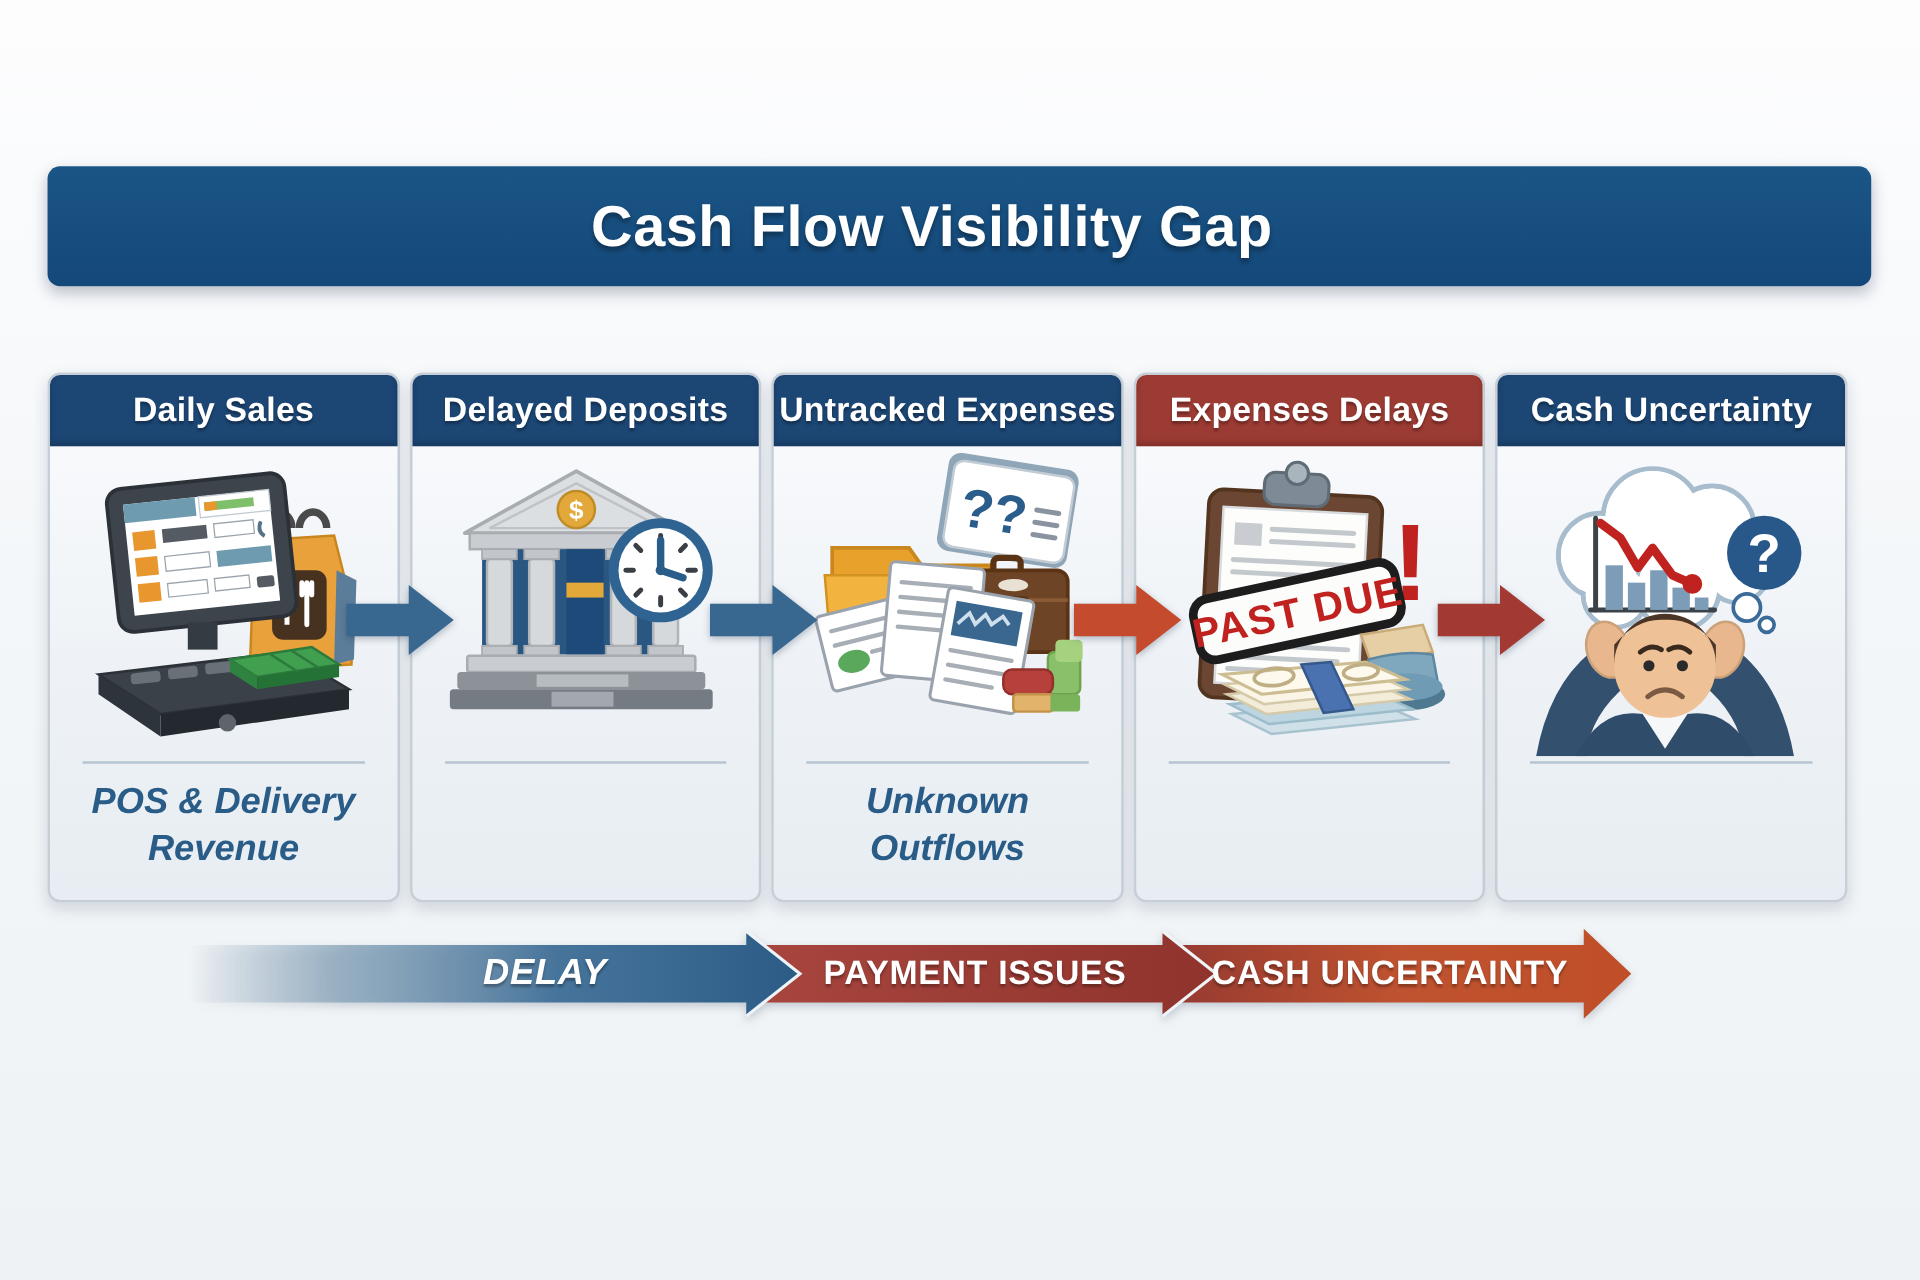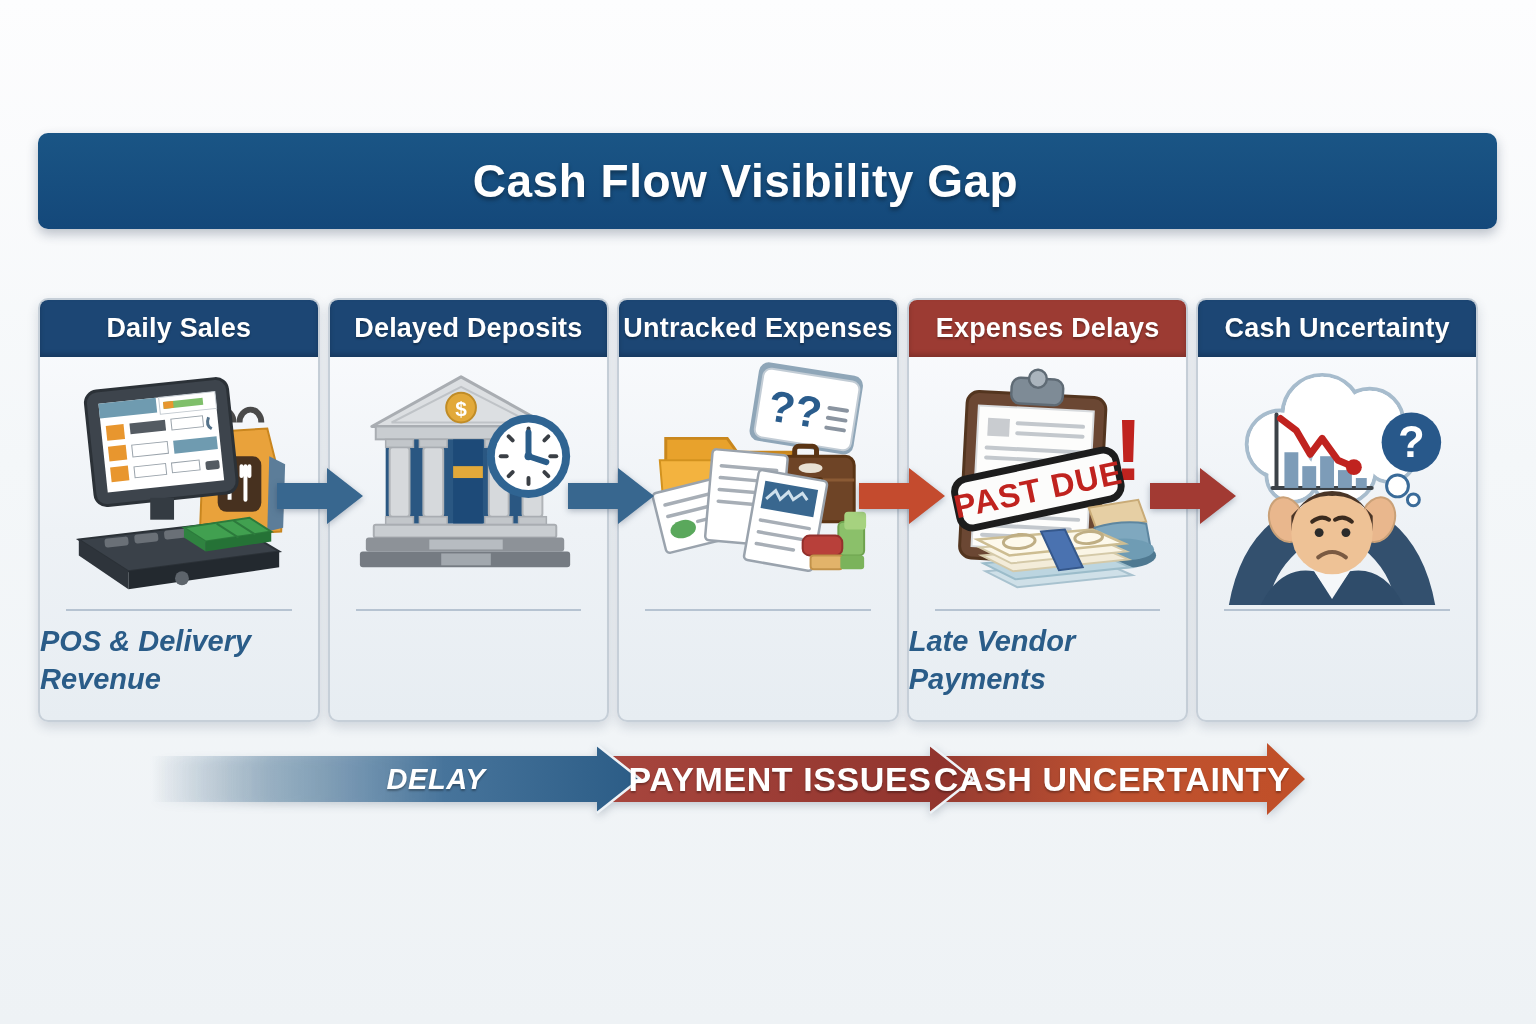--- a/index.html
+++ b/index.html
@@ -24,33 +24,33 @@
           box-shadow:0 5px 12px rgba(30,50,80,.16); display:flex; flex-direction:column; }
   .card-header { height:57px; border-radius:8px 8px 0 0; display:flex; align-items:center;
                  justify-content:center; color:#fff; font-size:27px; font-weight:700;
                  letter-spacing:.2px; text-shadow:0 2px 2px rgba(0,0,0,.3);
                  box-shadow:inset 0 -3px 5px rgba(0,0,0,.18); }
   .card-body { flex:1; display:flex; flex-direction:column; }
   .illustration { height:252px; display:flex; align-items:center; justify-content:center; }
   .illustration svg { width:232px; height:244px; }
   .divider { border-top:2px solid #b6c3d1; margin:0 26px; }
   .caption { margin-top:12px; font-size:29px; font-style:italic; font-weight:600;
-             color:#2a5c88; white-space:pre-line; line-height:1.3; }
+             color:#2a5c88; text-align:center; white-space:pre-line; line-height:1.3; }
 
   
   .connector { position:absolute; top:466px; width:88px; height:60px;
                filter:drop-shadow(0 2px 3px rgba(20,40,70,.3)); }
   .connector.c1 { left:277px; } .connector.c2 { left:568px; }
   .connector.c3 { left:859px; } .connector.c4 { left:1150px; }
 
   
   .flow-arrow { position:absolute; left:145px; top:740px; width:1160px; height:78px;
                 filter:drop-shadow(0 3px 4px rgba(20,40,70,.22)); }
   .flow-label { position:absolute; top:779px; transform:translate(-50%,-50%);
-                color:#fff; font-size:34px; font-weight:700; letter-spacing:.6px;
+                color:#fff; font-size:27px; font-weight:700; letter-spacing:.6px;
                 text-shadow:0 2px 2px rgba(0,0,0,.3); white-space:nowrap; }
   .flow-label.l1 { left:436px; font-style:italic; font-size:29px; }
   .flow-label.l2 { left:780px; }
   .flow-label.l3 { left:1112px; }
 
   svg text { font-family:"Liberation Sans", sans-serif; }
 </style>
 </head>
 <body>
 
@@ -243,20 +243,22 @@
             </g>
 
             <rect x="196" y="162" width="26" height="34" rx="5" fill="#8bc06a" stroke="#6ea24e" stroke-width="2"></rect>
             <rect x="202" y="152" width="22" height="18" rx="4" fill="#a6d27f"></rect>
             <rect x="160" y="176" width="40" height="20" rx="7" fill="#b8403a" stroke="#93302c" stroke-width="2"></rect>
             <rect x="168" y="196" width="32" height="14" rx="3" fill="#e2b36a" stroke="#c2924a" stroke-width="2"></rect>
             <rect x="198" y="196" width="24" height="14" rx="3" fill="#7bb35b"></rect>
           </svg>
         </div>
         <div class="divider"></div>
+        <div class="caption">Unknown
+Outflows</div>
       </div>
     </div>
 
     <div class="card">
       <div class="card-header" style="background: rgb(156, 59, 51);">
         <span>Expenses Delays</span>
       </div>
       <div class="card-body">
         <div class="illustration">
           <svg viewBox="0 0 230 246">
@@ -296,22 +298,20 @@
               <polygon points="48,196 164,186 196,200 80,212" fill="#f3ecd9" stroke="#d4c9a8" stroke-width="2"></polygon>
               <polygon points="46,188 162,178 194,192 78,204" fill="#faf5e6" stroke="#d4c9a8" stroke-width="2"></polygon>
               <polygon points="44,180 160,170 192,184 76,196" fill="#fdf9ec" stroke="#cdbd92" stroke-width="2.5"></polygon>
               <ellipse cx="86" cy="182" rx="16" ry="7" fill="none" stroke="#bfae84" stroke-width="3" transform="rotate(-5 86 182)"></ellipse>
               <ellipse cx="156" cy="178" rx="14" ry="6" fill="none" stroke="#bfae84" stroke-width="3" transform="rotate(-5 156 178)"></ellipse>
               <polygon points="108,172 132,170 150,208 126,211" fill="#4a72b0" stroke="#35588c" stroke-width="2"></polygon>
             </g>
           </svg>
         </div>
         <div class="divider"></div>
-        <div class="caption">Late Vendor
-Payments</div>
       </div>
     </div>
 
     <div class="card">
       <div class="card-header" style="background: rgb(28, 70, 116);">
         <span>Cash Uncertainty</span>
       </div>
       <div class="card-body">
         <div class="illustration">
           <svg viewBox="0 0 230 246">

